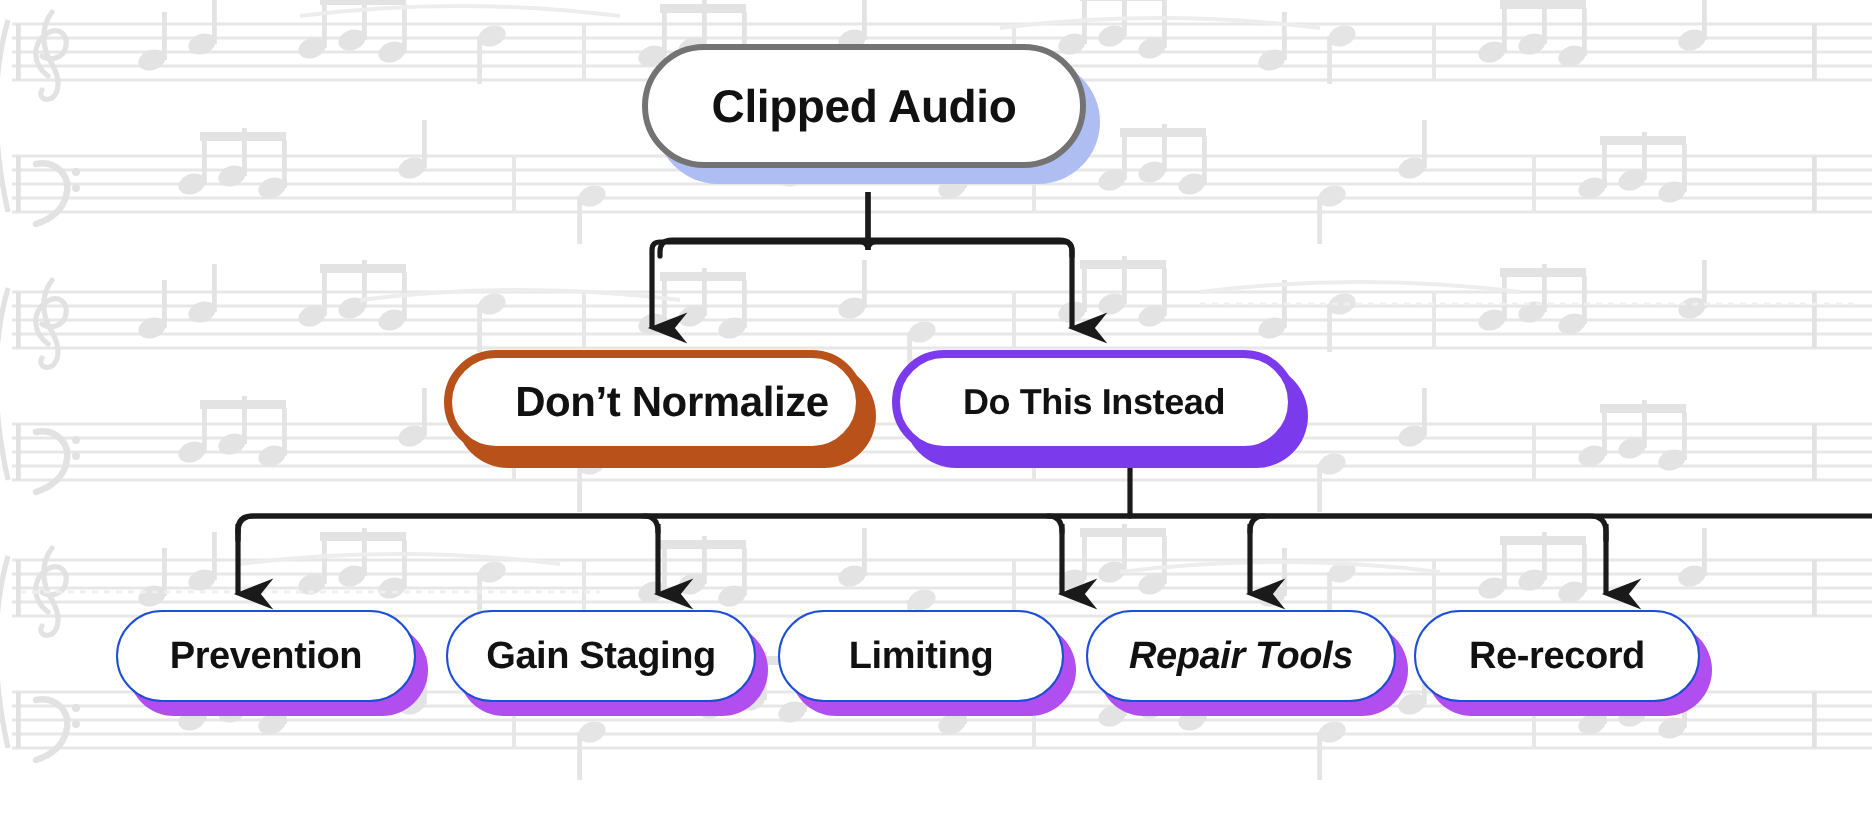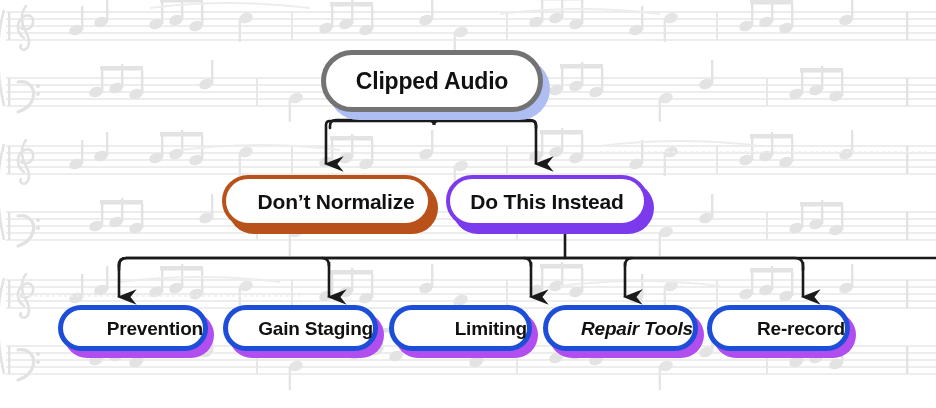--- a/index.html
+++ b/index.html
@@ -50,45 +50,43 @@
   }
   .node-label {
     font-weight: 700;
     color: #111111;
     letter-spacing: -0.2px;
     line-height: 1;
   }
 
   
   .node-root {
-    border: 5px solid #737373;
+    border: 3px solid #737373;
     box-shadow: 7px 8px 0 0 #aebdf2;
-    margin-top: 28px;
   }
   .node-root .node-label { font-size: 23px; }
 
   
   .node-warn {
     border: 4px solid #b8521a;
     box-shadow: 6px 7px 0 0 #b8521a;
   }
   .node-warn .node-label { font-size: 21px; padding-left: 18px; }
 
   
   .node-good {
     border: 4px solid #7c3aed;
     box-shadow: 6px 7px 0 0 #7c3aed;
   }
-  .node-good .node-label { font-size: 21px; }
+  .node-good .node-label { font-size: 18px; }
 
   
   .node-leaf {
-    border: 5px solid #1d4ed8;
+    border: 1px solid #1d4ed8;
     box-shadow: 6px 7px 0 0 #b14ef0;
-    justify-content: flex-end;
   }
   .node-leaf .node-label { font-size: 19px; }
 </style>
 </head>
 <body>
 
 <div id="stage">
 
   <svg id="bg-texture" viewBox="0 0 936 408" preserveAspectRatio="none" aria-hidden="true">
     <defs>

